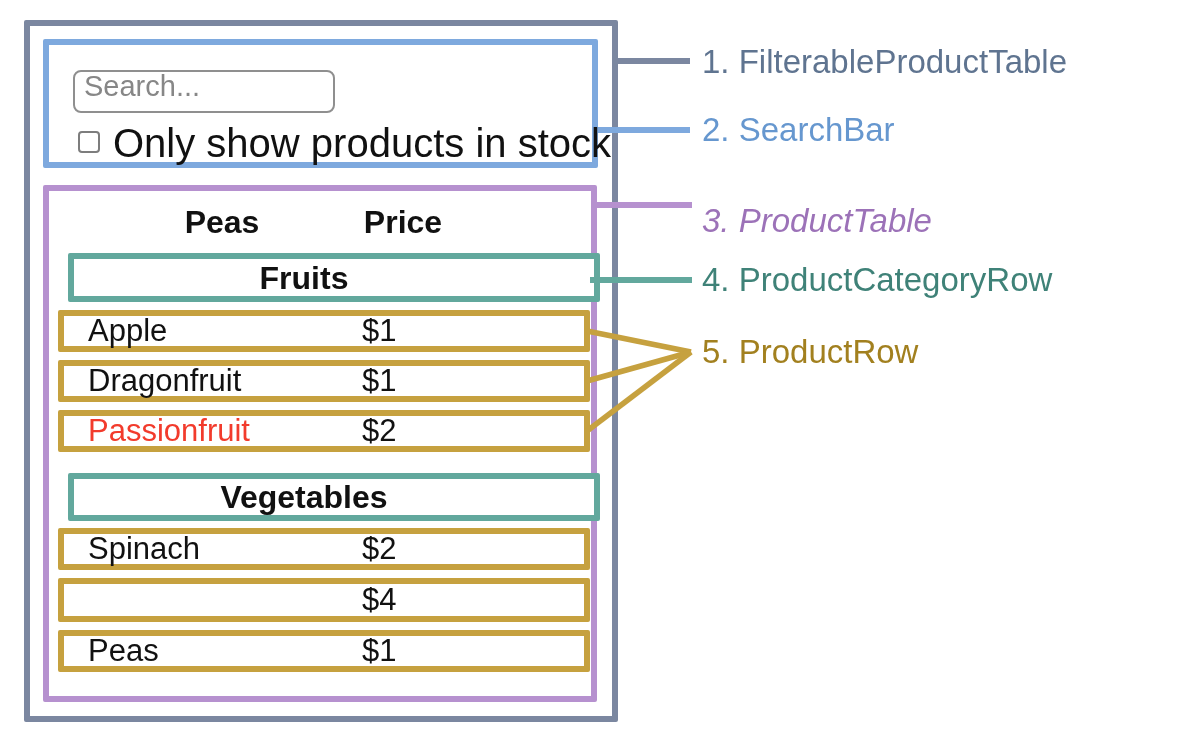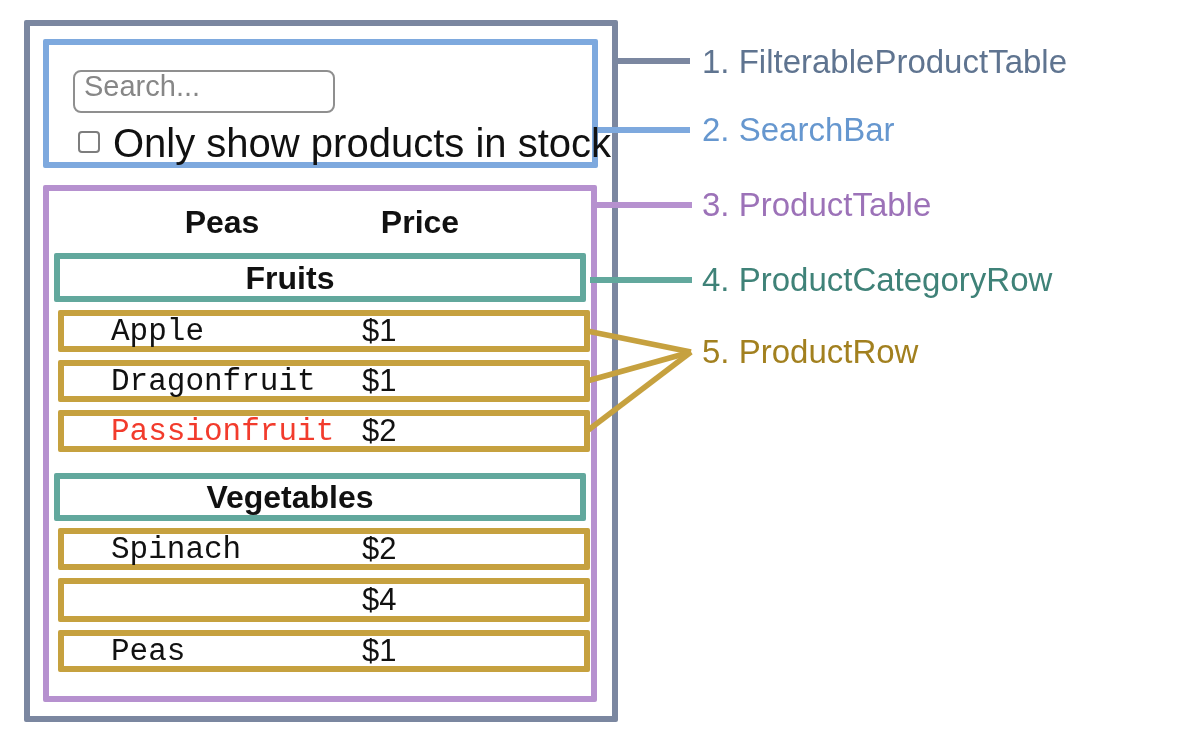--- a/index.html
+++ b/index.html
@@ -5,38 +5,38 @@
 <style>
   html,body{margin:0;padding:0;background:#ffffff;}
   .stage{
     position:relative;width:1200px;height:744px;background:#ffffff;overflow:hidden;
     font-family:"Liberation Sans", sans-serif;color:#111;
   }
   .box{position:absolute;box-sizing:border-box;background:#fff;border-style:solid;border-radius:2px;}
   .outer{left:24px;top:20px;width:594px;height:702px;border-width:6px;border-color:var(--outline-gray,#7b87a0);}
   .bluebox{left:43px;top:39px;width:555px;height:129px;border-width:6px;border-color:var(--outline-blue,#7ea9de);}
   .purplebox{left:43px;top:185px;width:554px;height:517px;border-width:6px;border-color:var(--outline-purple,#b691cf);}
-  .catbox{left:54px;width:532px;border-width:6px;border-color:var(--outline-teal,#62a89d);}
+  .catbox{left:68px;width:532px;border-width:6px;border-color:var(--outline-teal,#62a89d);}
   .rowbox{left:58px;width:532px;height:42px;border-width:6px;border-color:var(--outline-gold,#c6a13f);}
   .cat-fruits{top:253px;height:49px;}
   .row-apple{top:310px;}
   .row-dragonfruit{top:360px;}
   .row-passionfruit{top:410px;}
   .cat-vegetables{top:473px;height:48px;}
   .row-spinach{top:528px;}
   .row-pumpkin{top:578px;height:44px;}
   .row-peas{top:630px;}
 
   .rowtext{position:absolute;top:50%;transform:translateY(-50%);font-size:31px;white-space:nowrap;}
-  .nm{left:47px;font-family:Liberation Mono, monospace;}
+  .nm{left:24px;}
   .pr{left:298px;}
   .cattext{position:absolute;top:50%;left:230px;transform:translate(-50%,-50%);font-size:32px;font-weight:bold;white-space:nowrap;}
   .hdr{position:absolute;top:204px;transform:translateX(-50%);font-size:32px;font-weight:bold;white-space:nowrap;}
   .hdr-name{left:222px;}
-  .hdr-price{left:420px;}
+  .hdr-price{left:403px;}
   .oos{color:var(--out-of-stock-red,#f23b2c);}
 
   .search-input{
     position:absolute;left:73px;top:70px;width:262px;height:43px;box-sizing:border-box;
     border:2px solid #8f8f8f;border-radius:8px;padding:0 0 10px 9px;
     font-family:"Liberation Sans",sans-serif;font-size:29px;color:#444;background:#fff;outline:none;
   }
   .search-input::placeholder{color:#878787;opacity:1;}
   .checkbox{
     position:absolute;left:78px;top:131px;width:22px;height:22px;box-sizing:border-box;
@@ -47,21 +47,21 @@
   .connectors{position:absolute;left:0;top:0;width:1200px;height:744px;pointer-events:none;}
   .l-gray{stroke:var(--outline-gray,#7b87a0);stroke-width:6;}
   .l-blue{stroke:var(--outline-blue,#7ea9de);stroke-width:6;}
   .l-purple{stroke:var(--outline-purple,#b691cf);stroke-width:6;}
   .l-teal{stroke:var(--outline-teal,#62a89d);stroke-width:6;}
   .l-gold{stroke:var(--outline-gold,#c6a13f);stroke-width:5.5;}
 
   .legend-item{position:absolute;left:702px;font-size:33px;line-height:42px;font-weight:500;white-space:nowrap;}
   .lg-1{top:41px;color:var(--text-gray,#5f7490);}
   .lg-2{top:109px;color:var(--text-blue,#6697cf);}
-  .lg-3{top:184px;color:var(--text-purple,#9c72b8);}
+  .lg-3{top:200px;color:var(--text-purple,#9c72b8);font-style:italic;}
   .lg-4{top:259px;color:var(--text-teal,#3f8278);}
   .lg-5{top:331px;color:var(--text-gold,#a2801f);}
 </style>
 </head>
 <body>
 
 <div class="stage">
 
   <div class="box outer"></div>
 

